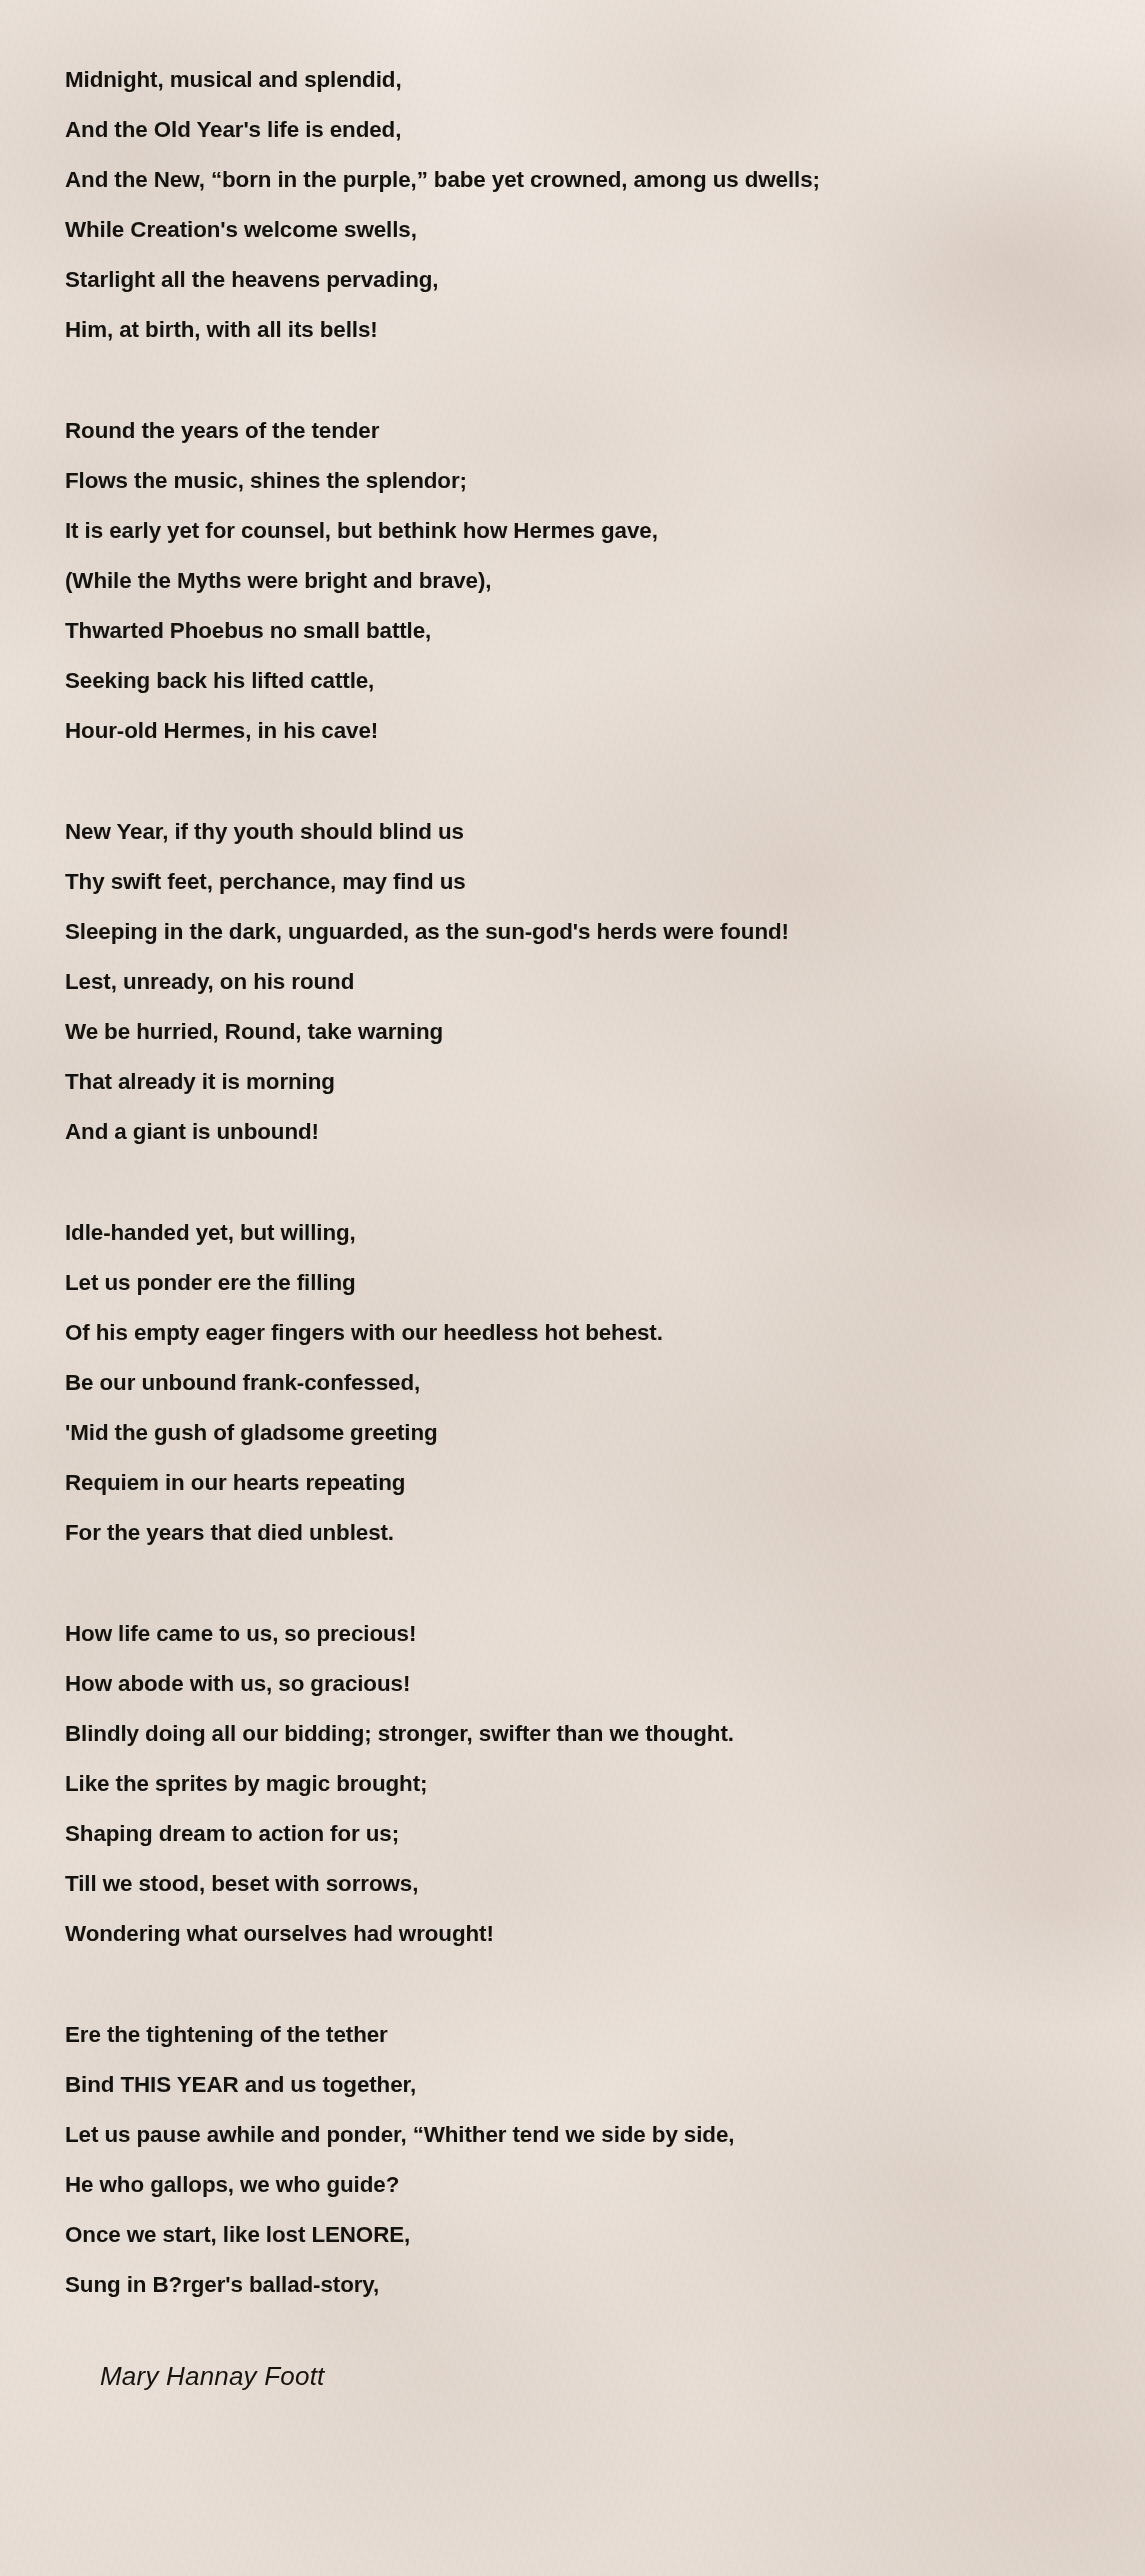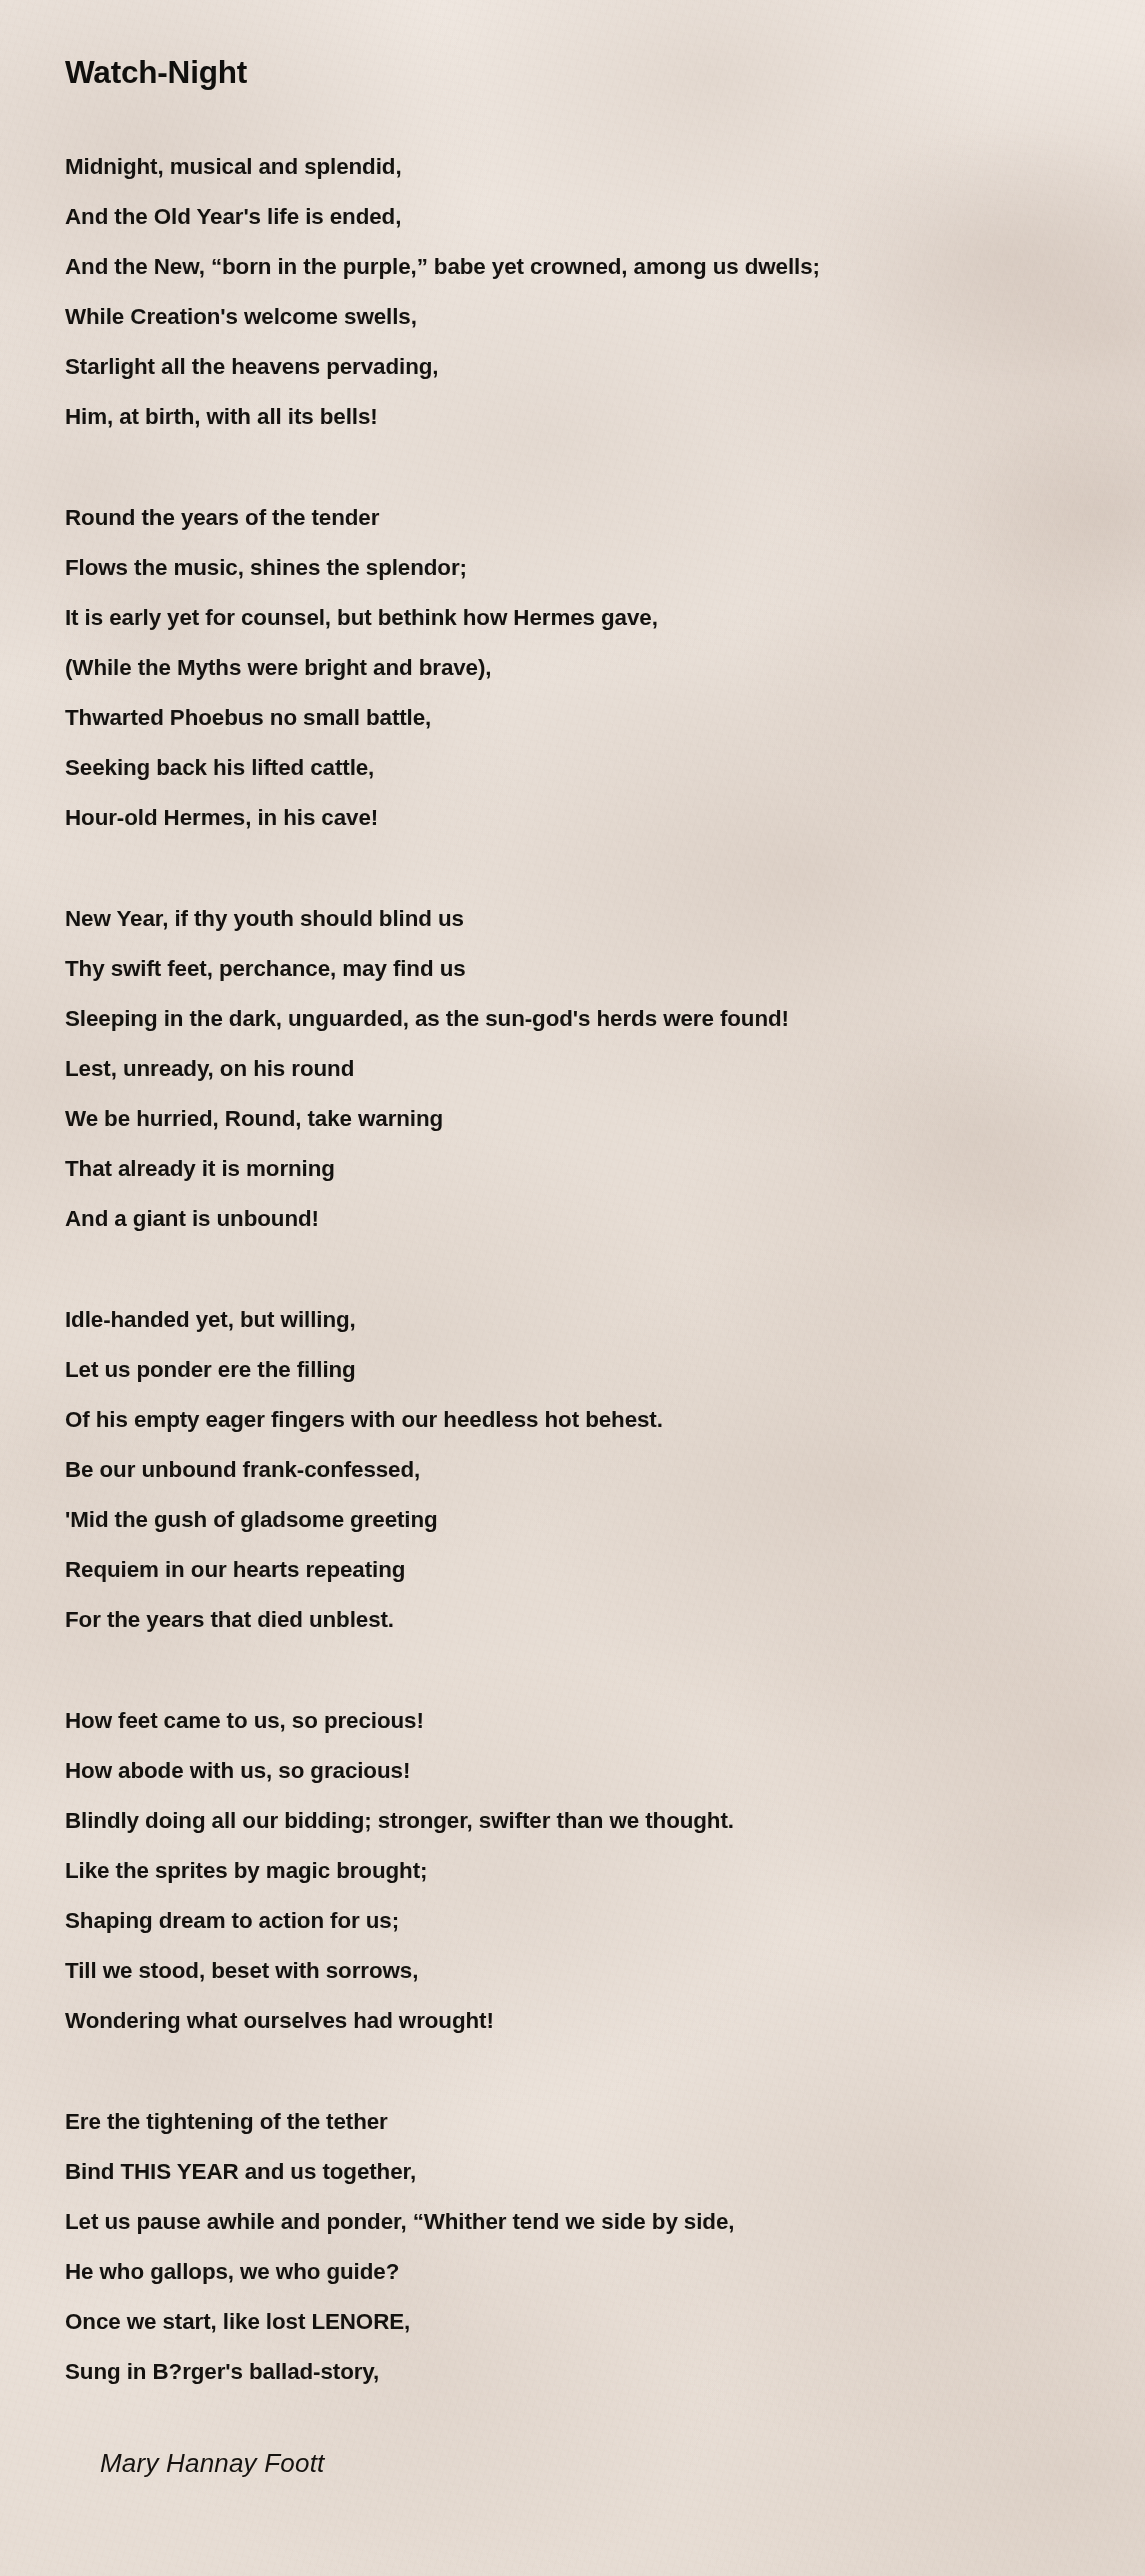--- a/index.html
+++ b/index.html
@@ -114,21 +114,20 @@
   }
 </style>
 </head>
 <body>
 
 <div id="poem-page">
   <div id="paper-grain"></div>
   <div id="paper-blotches"></div>
 
   <div id="content">
-    <h1 class="poem-title">Watch-Night</h1>
 
     <div id="stanzas">
         <div class="stanza">
           <div class="poem-line">Midnight, musical and splendid,</div>
           <div class="poem-line">And the Old Year's life is ended,</div>
           <div class="poem-line">And the New, “born in the purple,” babe yet crowned, among us dwells;</div>
           <div class="poem-line">While Creation's welcome swells,</div>
           <div class="poem-line">Starlight all the heavens pervading,</div>
           <div class="poem-line">Him, at birth, with all its bells!</div>
         </div>
@@ -153,21 +152,21 @@
         <div class="stanza">
           <div class="poem-line">Idle-handed yet, but willing,</div>
           <div class="poem-line">Let us ponder ere the filling</div>
           <div class="poem-line">Of his empty eager fingers with our heedless hot behest.</div>
           <div class="poem-line">Be our unbound frank-confessed,</div>
           <div class="poem-line">'Mid the gush of gladsome greeting</div>
           <div class="poem-line">Requiem in our hearts repeating</div>
           <div class="poem-line">For the years that died unblest.</div>
         </div>
         <div class="stanza">
-          <div class="poem-line">How feet came to us, so precious!</div>
+          <div class="poem-line">How life came to us, so precious!</div>
           <div class="poem-line">How abode with us, so gracious!</div>
           <div class="poem-line">Blindly doing all our bidding; stronger, swifter than we thought.</div>
           <div class="poem-line">Like the sprites by magic brought;</div>
           <div class="poem-line">Shaping dream to action for us;</div>
           <div class="poem-line">Till we stood, beset with sorrows,</div>
           <div class="poem-line">Wondering what ourselves had wrought!</div>
         </div>
         <div class="stanza">
           <div class="poem-line">Ere the tightening of the tether</div>
           <div class="poem-line">Bind THIS YEAR and us together,</div>

